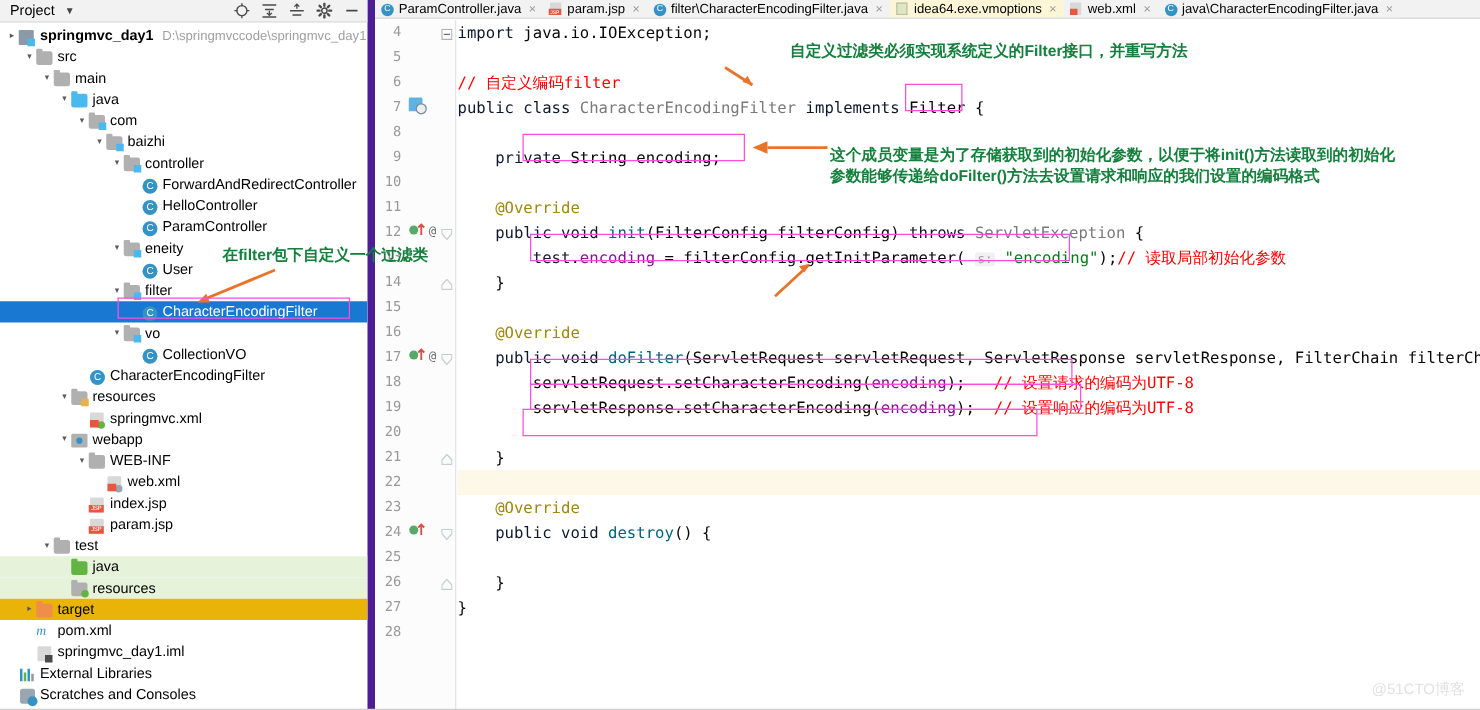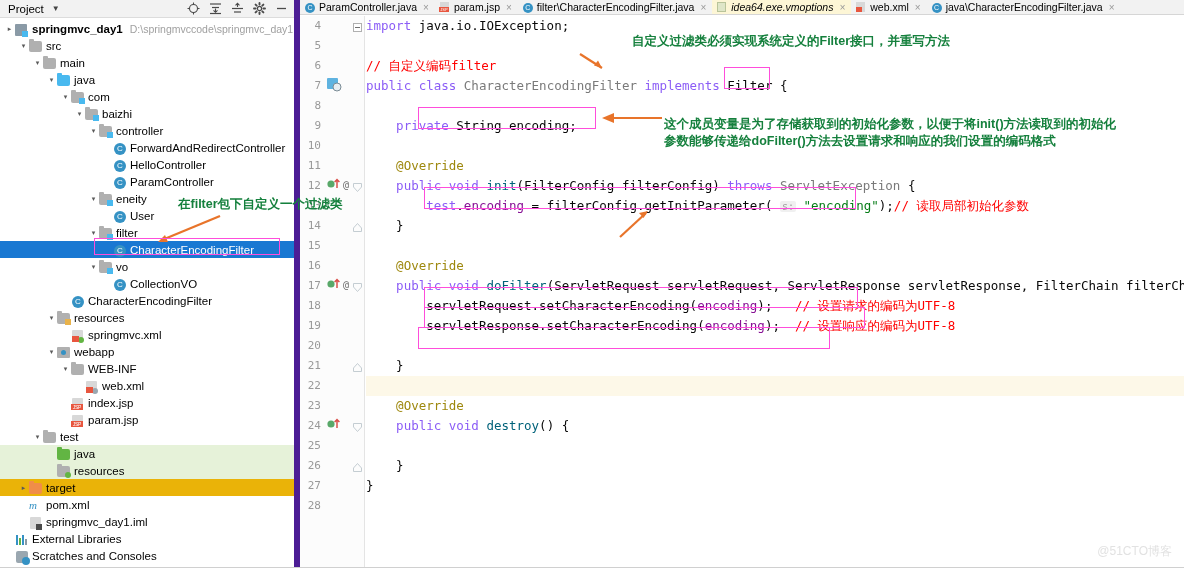--- a/index.html
+++ b/index.html
@@ -91,21 +91,21 @@
   .ic-web::after{content:""; position:absolute; left:4px; top:3px; width:5px;height:5px;border-radius:50%;background:#3592c4;}
 
   
   #editor-area { position:absolute; left:300px; top:0; width:884px; height:568px; background:#fff; }
 
   
   #tabs { height:15px; display:flex; align-items:stretch; background:#f2f2f2; font-size:10.5px; overflow:hidden;
           border-bottom:1px solid #d6d6d6;}
   .tab { display:flex; align-items:center; padding:0 6px 0 5px; gap:4px; white-space:nowrap; position:relative;
          background:#f2f2f2; cursor:pointer; }
-  .tab.active { background:#fdf6d6;font-style:italic; }
+  .tab.active { background:#fdf6d6; }
   .tab .ti { width:10px; height:10px; position:relative; flex:0 0 10px; }
   .tab .tl { color:#000; font-size:10.5px; }
   .tab .tx { color:#999; font-size:10px; margin-left:2px; }
   .tab-c { position:absolute; top:1px; left:0; width:10px;height:10px;border-radius:50%;background:#3592c4;color:#fff;
            font-size:7px; line-height:10px; text-align:center; }
   .tab-jsp { position:absolute; top:0px; left:0; width:9px;height:10px;background:#d8d8d8;}
   .tab-jsp::after{content:"JSP"; position:absolute;left:-1px;bottom:0;width:10px;height:5px;background:#e8563f;color:#fff;font-size:4px;line-height:5px;text-align:center;}
   .tab-txt { position:absolute; top:0px; left:0; width:9px;height:10px;background:#dfe6c8; border:1px solid #b9c49a;}
   .tab-xml { position:absolute; top:0px; left:0; width:9px;height:10px;background:#d8d8d8;}
   .tab-xml::after{content:""; position:absolute;left:0;bottom:0;width:6px;height:5px;background:#e8563f;}
@@ -119,21 +119,21 @@
   .gl .num { position:absolute; right:44px; width:20px; text-align:right; color:#999; font-size:11px;
              line-height:20px; font-family:"DejaVu Sans Mono", monospace; }
   .gl .marks { position:absolute; left:26px; top:0; height:20px; line-height:20px; font-size:9px; }
   .gl .fold { position:absolute; right:3px; top:5px; width:9px; height:9px; }
 
   #code { position:absolute; left:66px; top:0; right:0; bottom:0; }
   .cl { position:absolute; left:0; right:0; height:20px; line-height:20px; font-size:12.5px;
         font-family:"DejaVu Sans Mono", monospace; white-space:pre; }
   .caret-line { background:#fdf8e8; }
 
-  .kw  { color:#8b5cf6; }
+  .kw  { color:#0f172a; }
   .cls { color:#7a7a7a; }
   .plain { color:#080808; }
   .ann { color:#9e880d; }
   .str { color:#067d17; }
   .cmt-red { color:#ff0000; }
   .fld { color:#871094; }
   .mth { color:#00627a; }
   .hint { color:#a0a0a0; background:#f0f0f0; border-radius:2px; font-size:10px; padding:0 2px;}
 
   

